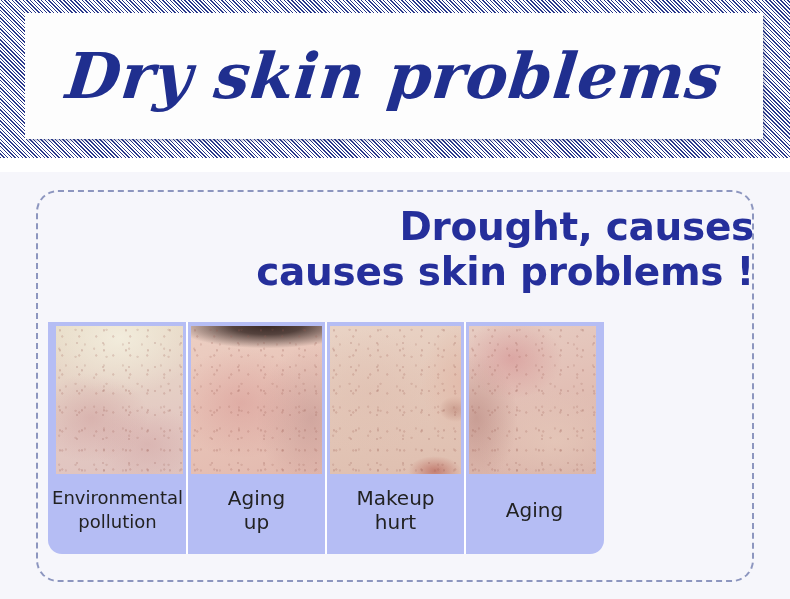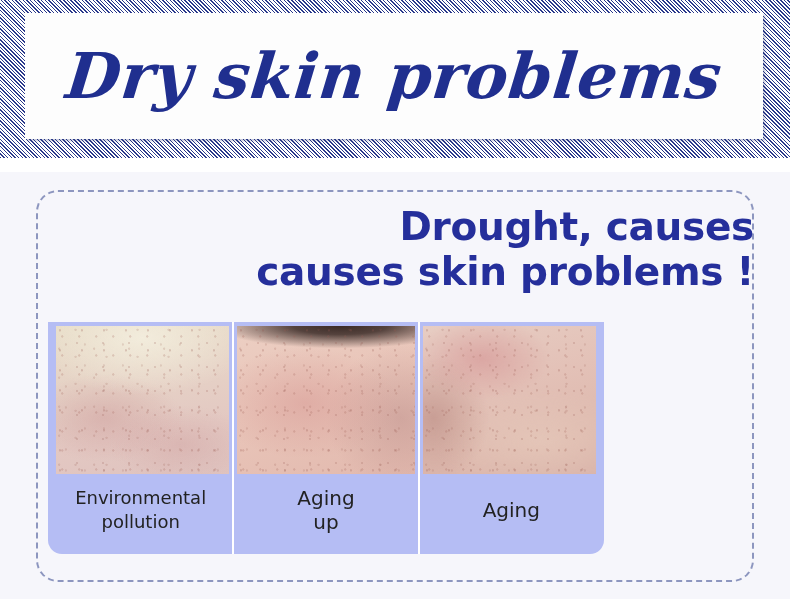--- a/index.html
+++ b/index.html
@@ -268,20 +268,28 @@
     <div class="cell">
       <div class="photo">
         <div class="skin-base ph2"></div>
           <div class="speckle"></div>
       </div>
       <div class="caption">Aging
 up</div>
     </div>
 
 
+    <div class="cell">
+      <div class="photo">
+        <div class="skin-base ph4"></div>
+          <div class="speckle"></div>
+      </div>
+      <div class="caption">Makeup
+hurt</div>
+    </div>
 
     <div class="cell">
       <div class="photo">
         <div class="skin-base ph5"></div>
           <div class="speckle"></div>
       </div>
       <div class="caption">Aging</div>
     </div>
 
   </div>

